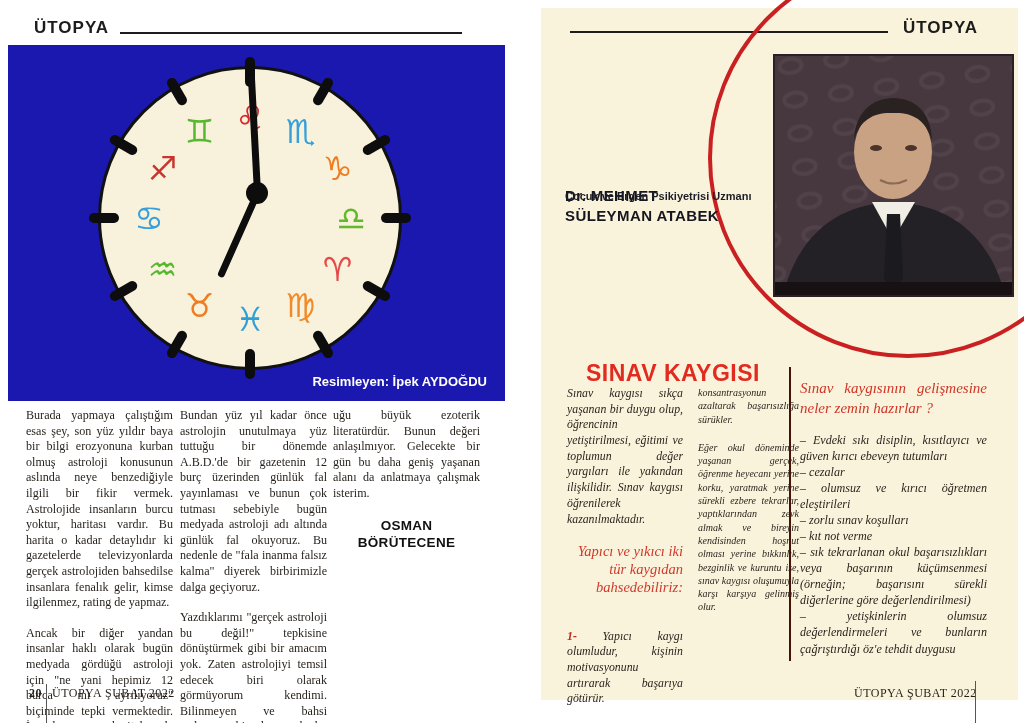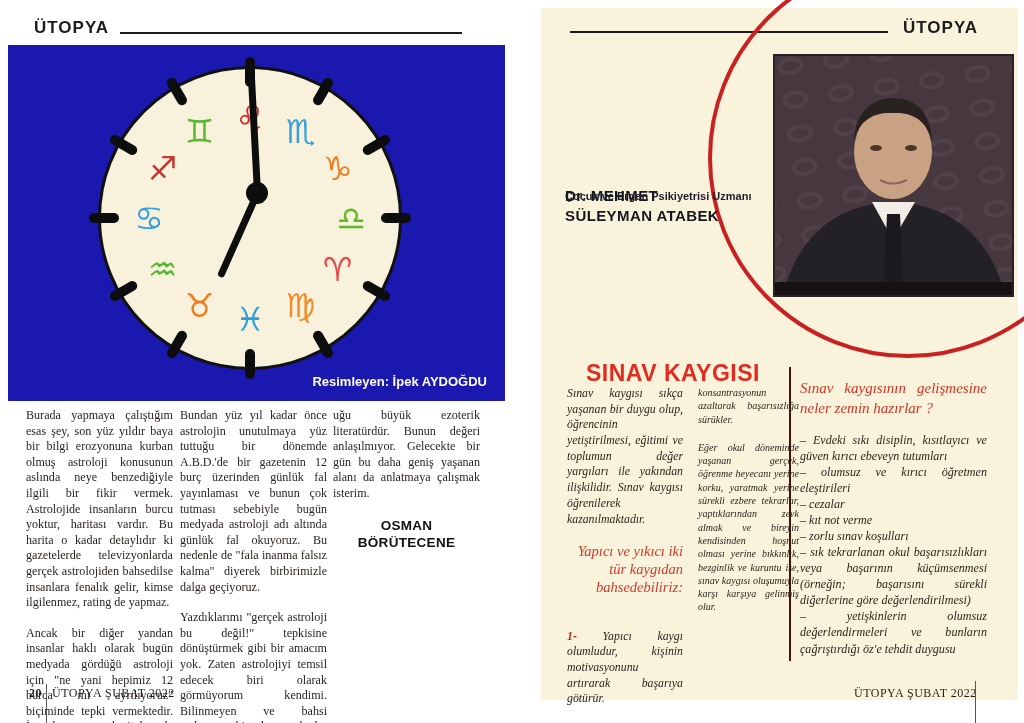--- a/index.html
+++ b/index.html
@@ -172,24 +172,24 @@
     <p>konsantrasyonun azaltarak başarısızlığa sürükler.</p>
     <p>Eğer okul döneminde yaşanan gerçek, öğrenme heyecanı yerine korku, yaratmak yerine sürekli ezbere tekrarlar, yaptıklarından zevk almak ve bireyin kendisinden hoşnut olması yerine bıkkınlık, bezginlik ve kuruntu ise, sınav kaygısı oluşumuyla karşı karşıya gelinmiş olur.</p>
   </div>
 
   <div class="divider"></div>
 
   <div class="rp-col colC">
     <div class="colC-head">Sınav kaygısının gelişmesine neler zemin hazırlar ?</div>
     <div class="bullets">
         <div class="bullet"><span>Evdeki sıkı disiplin, kısıtlayıcı ve güven kırıcı ebeveyn tutumları</span></div>
+        <div class="bullet"><span>cezalar</span></div>
         <div class="bullet"><span>olumsuz ve kırıcı öğretmen eleştirileri</span></div>
-        <div class="bullet"><span>cezalar</span></div>
+        <div class="bullet"><span>zorlu sınav koşulları</span></div>
         <div class="bullet"><span>kıt not verme</span></div>
-        <div class="bullet"><span>zorlu sınav koşulları</span></div>
         <div class="bullet"><span>sık tekrarlanan okul başarısızlıkları veya başarının küçümsenmesi (örneğin; başarısını sürekli diğerlerine göre değerlendirilmesi)</span></div>
         <div class="bullet"><span>yetişkinlerin olumsuz değerlendirmeleri ve bunların çağrıştırdığı öz'e tehdit duygusu</span></div>
       </div>
   </div>
 
   <div class="footer footer-right">ÜTOPYA  ŞUBAT 2022</div>
   <div class="vline vl-right"></div>
   <div class="pg-right footer">21</div>
 
 </div>

